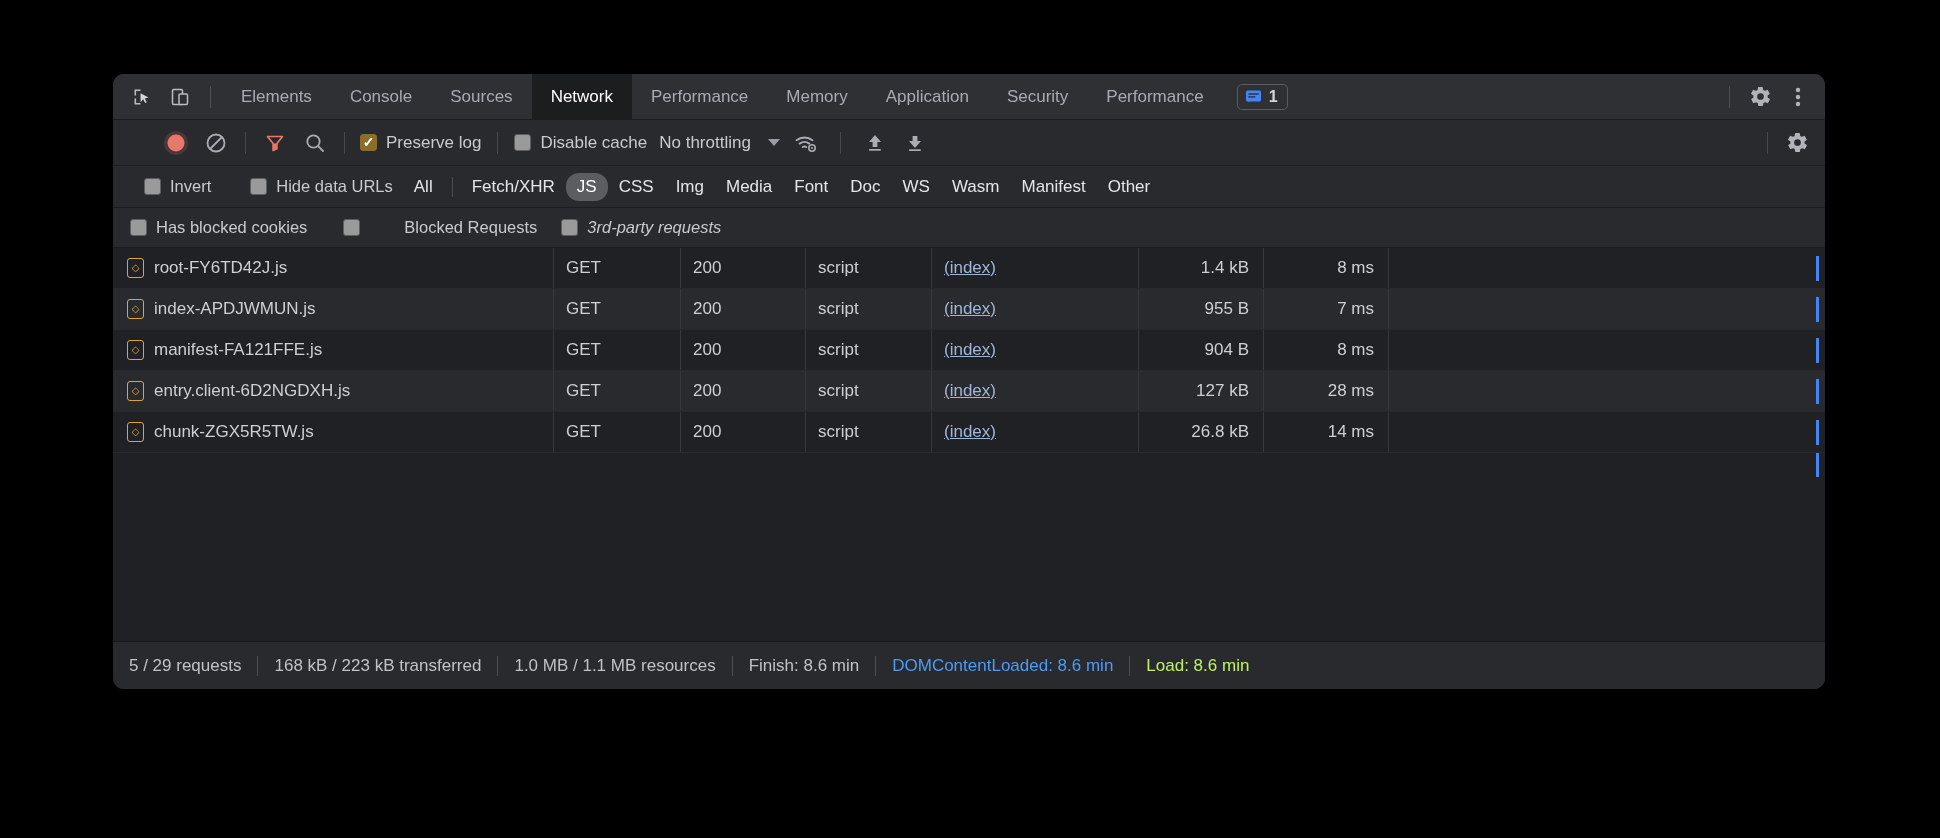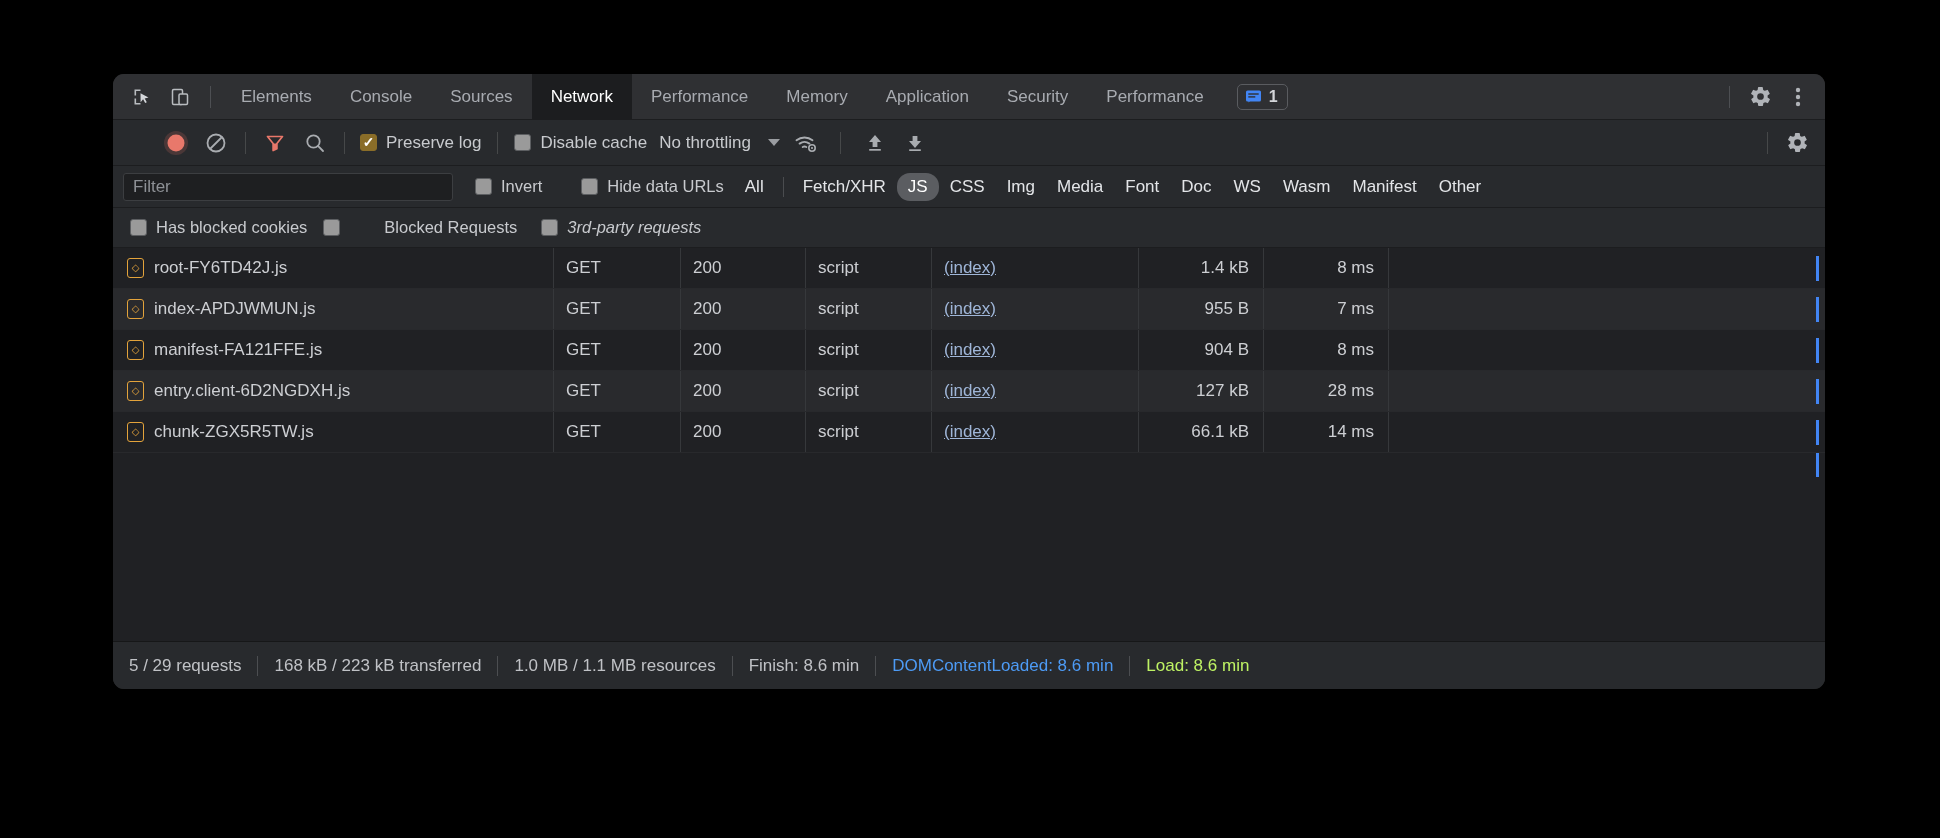--- a/index.html
+++ b/index.html
@@ -350,21 +350,20 @@
       <div class="vsep"></div>
       <div class="tool-btn">
         <svg width="23" height="23" viewBox="0 0 24 24">
           <path fill="#b0b3b8" d="M19.4 13a7.8 7.8 0 0 0 0-2l2.1-1.6a.5.5 0 0 0 .1-.6l-2-3.5a.5.5 0 0 0-.6-.2l-2.5 1a7.3 7.3 0 0 0-1.7-1l-.4-2.6a.5.5 0 0 0-.5-.4h-4a.5.5 0 0 0-.5.4l-.4 2.6c-.6.25-1.17.58-1.7 1l-2.5-1a.5.5 0 0 0-.6.2l-2 3.5a.5.5 0 0 0 .1.6L4.6 11a7.8 7.8 0 0 0 0 2l-2.1 1.6a.5.5 0 0 0-.1.6l2 3.5c.12.22.38.3.6.2l2.5-1c.53.42 1.1.75 1.7 1l.4 2.6c.04.23.25.4.5.4h4c.25 0 .46-.17.5-.4l.4-2.6c.6-.25 1.17-.58 1.7-1l2.5 1c.22.1.48.02.6-.2l2-3.5a.5.5 0 0 0-.1-.6zM12 15.5A3.5 3.5 0 1 1 15.5 12 3.5 3.5 0 0 1 12 15.5"></path>
         </svg>
       </div>
     </div>
   </div>
 
   <div class="toolrow" id="toolbar2">
-    <input id="filter-input" type="text" placeholder="Filter" style="">
 
     <label class="cb-wrap small" style="margin-left:22px;">
       <span class="cb"></span>
       <span>Invert</span>
     </label>
     <label class="cb-wrap small" style="margin-left:39px;">
       <span class="cb"></span>
       <span>Hide data URLs</span>
     </label>
 
@@ -383,21 +382,21 @@
       <span class="pill">Manifest</span>
       <span class="pill">Other</span>
     </div>
   </div>
 
   <div class="toolrow" id="toolbar3">
     <label class="cb-wrap small" style="margin-left:8px;">
       <span class="cb"></span>
       <span>Has blocked cookies</span>
     </label>
-    <label class="cb-wrap small" style="margin-left:16px;gap:44px;">
+    <label class="cb-wrap small" style="margin-left:36px;gap:44px;">
       <span class="cb"></span>
       <span>Blocked Requests</span>
     </label>
     <label class="cb-wrap small" style="margin-left:24px;font-style:italic;">
       <span class="cb"></span>
       <span>3rd-party requests</span>
     </label>
   </div>
 
   <div id="table">
@@ -481,21 +480,21 @@
         <div class="td name-cell" style="width:441px">
           <span class="js-ico">◇</span>
           <span>chunk-ZGX5R5TW.js</span>
         </div>
         <div class="td" style="width:127px">GET</div>
         <div class="td" style="width:125px">200</div>
         <div class="td" style="width:126px">script</div>
         <div class="td" style="width:207px">
           <span class="initiator-link">(index)</span>
         </div>
-        <div class="td num" style="width:125px">66.1 kB</div>
+        <div class="td num" style="width:125px">26.8 kB</div>
         <div class="td num" style="width:125px">14 ms</div>
         <div class="td last" style="flex:1; position:relative;">
           <span class="wf-mark" style="top:8px; height:25px;"></span>
         </div>
       </div>
 
       <div id="table-filler">
         <div id="filler-cols">
           <div class="fcol" style="width:441px"></div>
           <div class="fcol" style="width:127px"></div>

